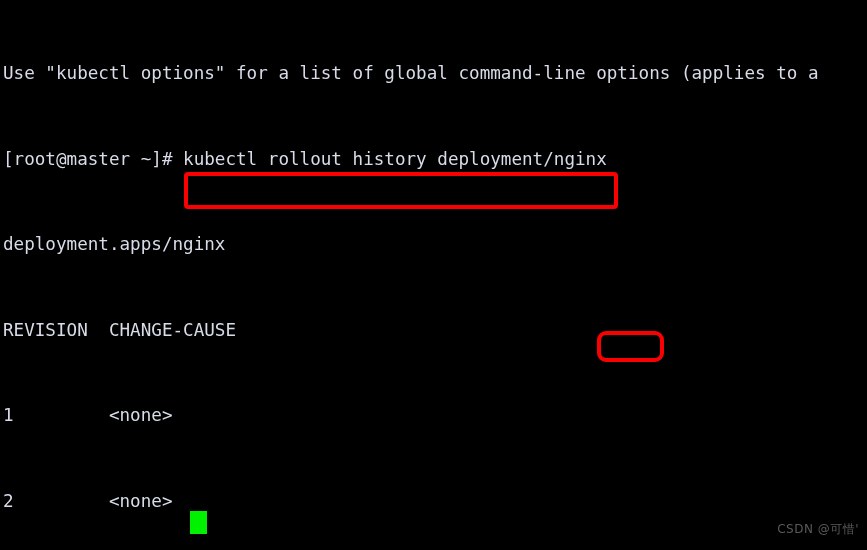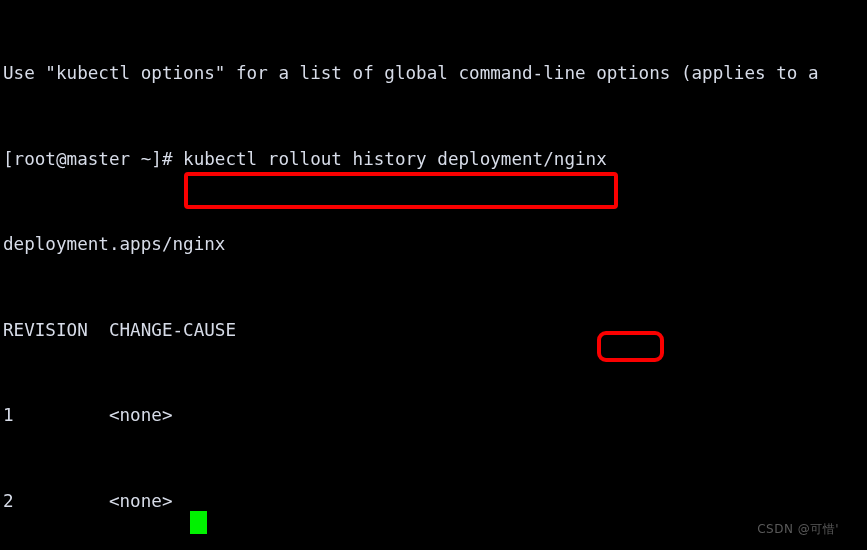--- a/index.html
+++ b/index.html
@@ -59,21 +59,21 @@
     position: absolute;
     left: 190px;
     top: 511px;
     width: 17px;
     height: 23px;
     background: #00f200;
   }
 
   #watermark {
     position: absolute;
-    right: 28px;
+    right: 8px;
     bottom: 7px;
     font-family: "DejaVu Sans", "Liberation Sans", sans-serif;
     font-size: 12px;
     color: #5a5a5a;
     letter-spacing: 0.5px;
     white-space: pre;
   }
 </style>
 </head>
 <body>

